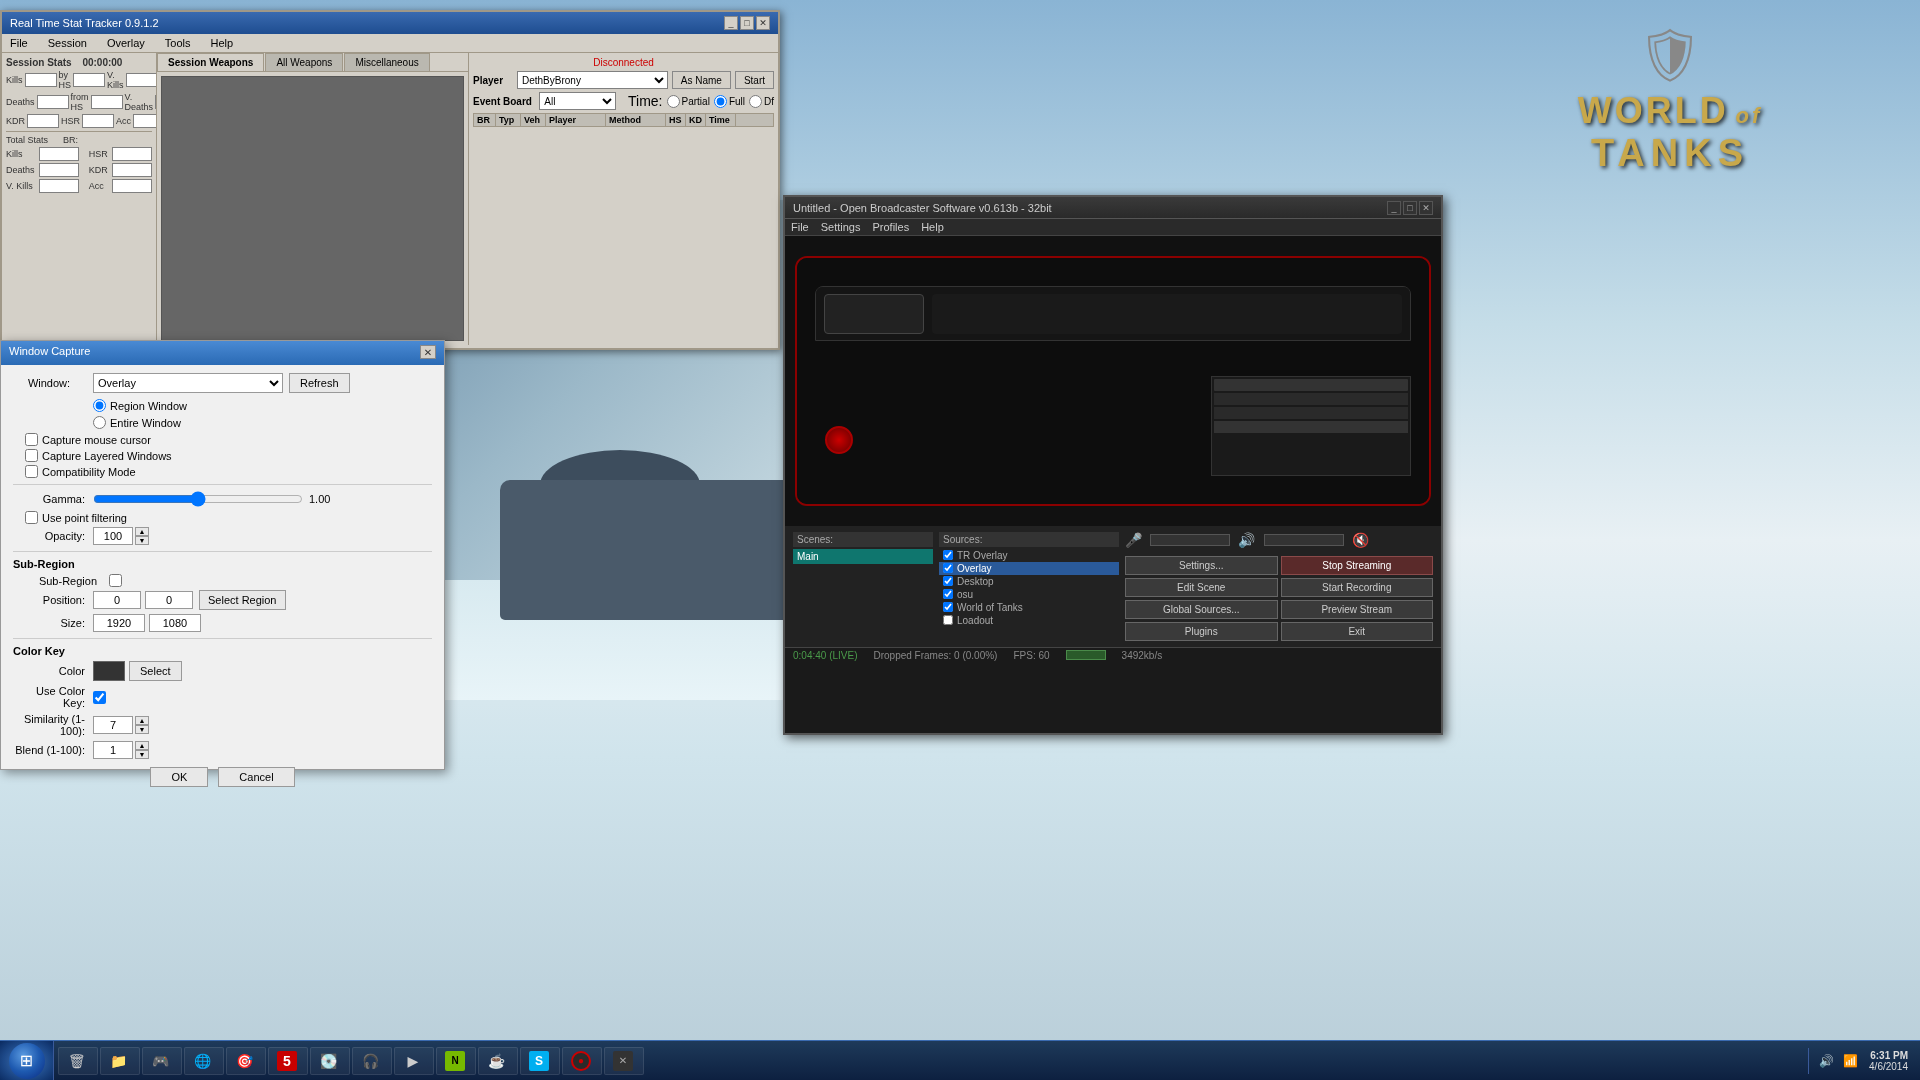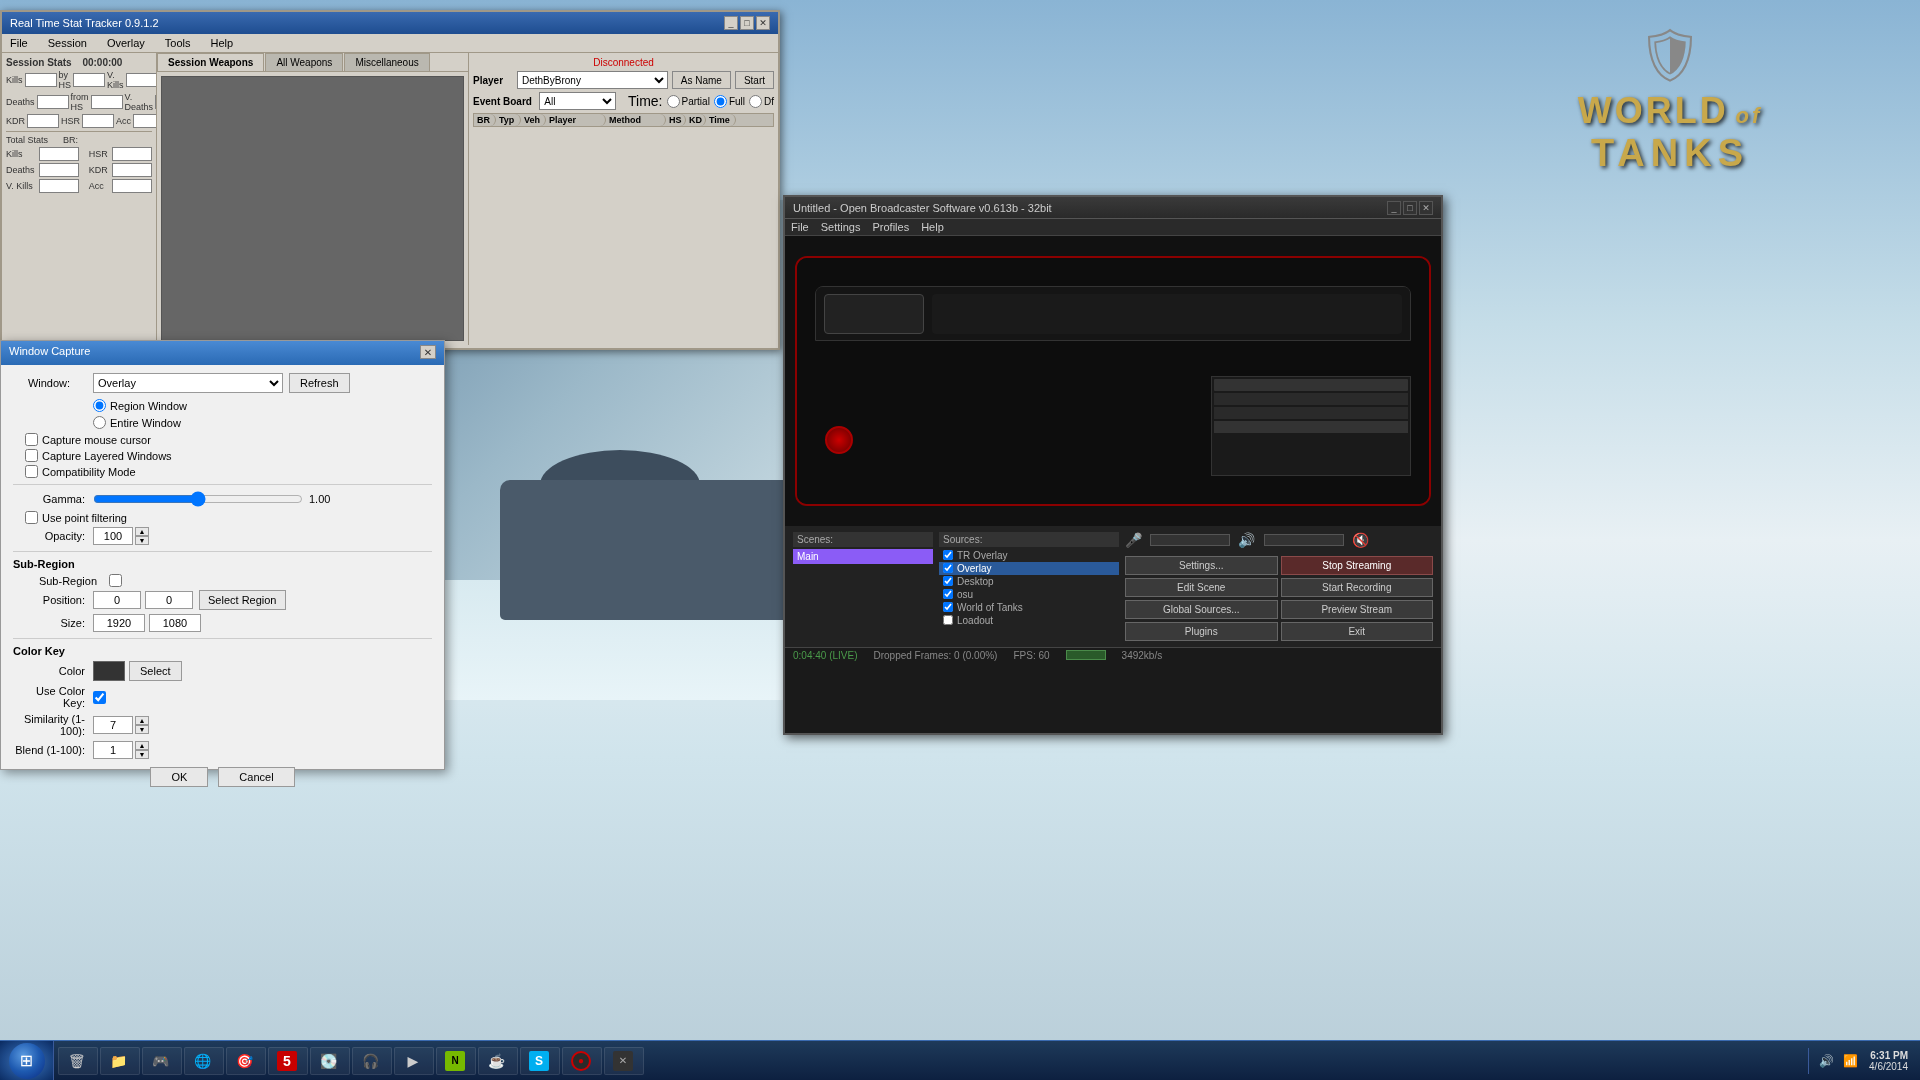--- a/index.html
+++ b/index.html
@@ -269,21 +269,20 @@
     .table-header {
       display: flex;
       background: #c0bdb5;
       border: 1px solid #a09888;
       font-size: 9px;
       font-weight: bold;
     }
     .th-cell {
       padding: 1px 3px;
       border-right: 1px solid #a09888;
-      border-radius: 6px;
     }
 
     
     .window-capture {
       position: absolute;
       top: 340px;
       left: 0px;
       width: 445px;
       height: 430px;
       background: #f0f0f0;
@@ -593,21 +592,21 @@
       padding: 2px 4px;
       margin-bottom: 2px;
     }
     .obs-scene-item {
       padding: 2px 4px;
       font-size: 10px;
       color: #aaa;
       cursor: pointer;
     }
     .obs-scene-item.active {
-      background: #8b5cf6;
+      background: #0f766e;
       color: white;
     }
     .obs-sources-panel {
       width: 180px;
     }
     .obs-source-item {
       display: flex;
       align-items: flex-start;
       gap: 4px;
       padding: 1px 4px;

